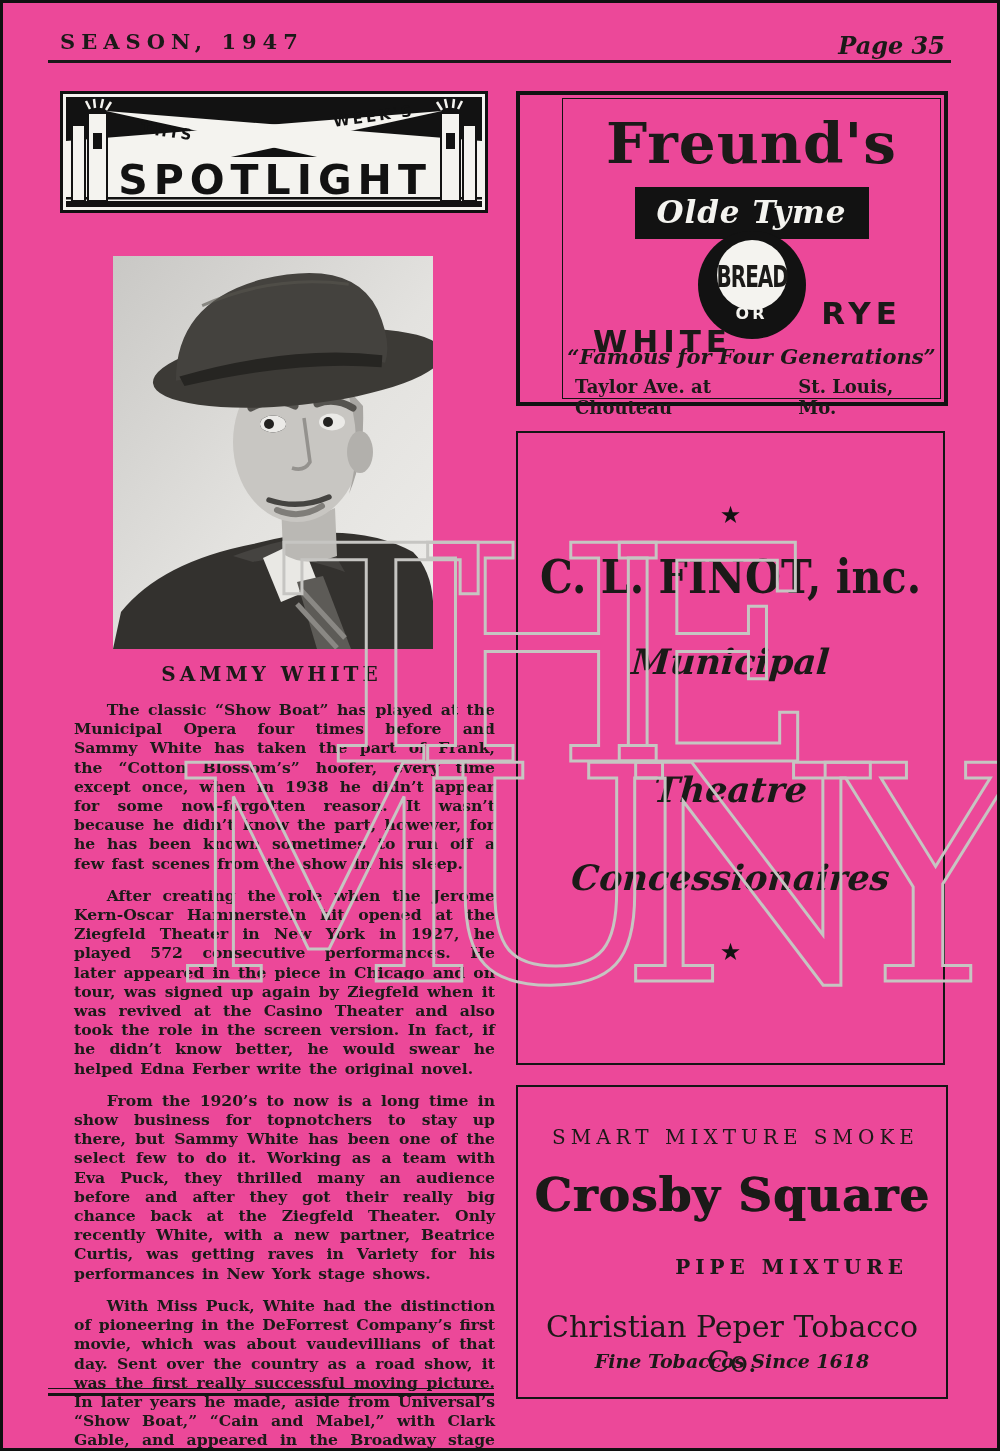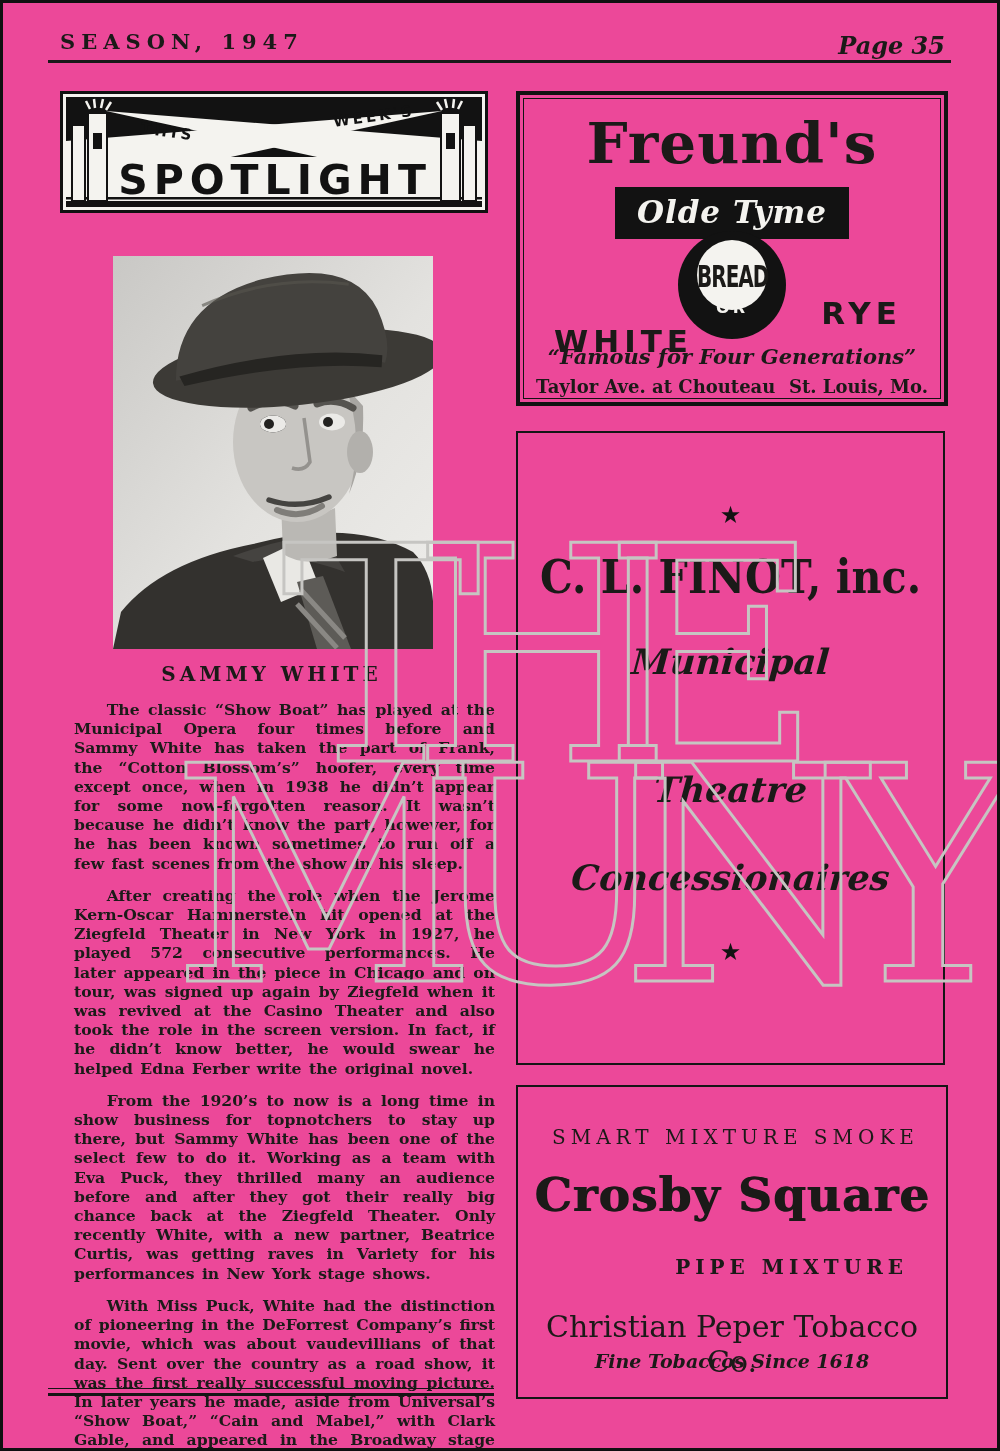--- a/index.html
+++ b/index.html
@@ -21,35 +21,35 @@
   
   .caption{position:absolute;left:45px;top:659px;width:447px;text-align:center;
     font-size:20px;font-weight:bold;letter-spacing:4px;}
   .article{position:absolute;left:55px;top:697px;width:437px;}
   .article p{margin:0 0 13px 16px;font-size:15.6px;line-height:19.2px;font-weight:bold;
     text-align:justify;text-indent:2.1em;word-spacing:2px;color:#1c1b19;}
   .col-rule{position:absolute;left:45px;top:1385px;width:446px;height:4px;
     border-top:1px solid #151515;border-bottom:3px solid #151515;}
   
   .ad{position:absolute;box-sizing:border-box;background:transparent;}
-  .ad-freunds{left:513px;top:88px;width:432px;height:315px;border:4px solid #121212;}
+  .ad-freunds{left:513px;top:88px;width:432px;height:315px;border:4px solid #121212;padding-left:39px;}
   .freunds-in{position:relative;width:100%;height:100%;box-sizing:border-box;border:1px solid #121212;margin:0;}
   .freunds-in{outline:1px solid #121212;outline-offset:-4px;border:none;}
   .f-brand{position:absolute;top:14px;left:0;right:0;text-align:center;
     font-size:58px;font-weight:bold;letter-spacing:1px;transform:scaleY(.98);}
   .f-bar{position:absolute;top:92px;left:50%;transform:translateX(-50%);width:234px;height:52px;
     background:#121212;color:#f4f3ef;text-align:center;line-height:50px;
     font-size:31px;font-weight:bold;font-style:italic;letter-spacing:1px;}
   .f-circle{position:absolute;top:136px;left:50%;transform:translateX(-50%);
     width:108px;height:108px;border-radius:50%;background:#121212;}
   .f-bread{position:absolute;top:9px;left:50%;transform:translateX(-50%);
     width:70px;height:70px;border-radius:50%;background:#f4f3ef;text-align:center;}
   .f-bread span{display:inline-block;margin-top:24px;font-size:20px;font-weight:bold;
     letter-spacing:-1px;transform:scaleY(1.5);font-family:"DejaVu Sans",sans-serif;}
-  .f-or{position:absolute;bottom:22px;left:0;right:0;text-align:center;color:#f4f3ef;
+  .f-or{position:absolute;bottom:16px;left:0;right:0;text-align:center;color:#f4f3ef;
     font-size:16px;font-weight:bold;letter-spacing:3px;font-family:"DejaVu Sans",sans-serif;}
   .f-white{position:absolute;top:200px;left:34px;font-size:31px;font-weight:bold;
     letter-spacing:5px;font-family:"DejaVu Sans",sans-serif;margin-top:28px;}
   .f-rye{position:absolute;top:200px;right:42px;font-size:31px;font-weight:bold;
     letter-spacing:5px;font-family:"DejaVu Sans",sans-serif;}
   .f-tagline{position:absolute;top:249px;left:0;right:0;text-align:center;
     font-size:21px;font-weight:bold;font-style:italic;}
   .f-addr{position:absolute;top:281px;left:16px;right:16px;display:flex;
     justify-content:space-between;font-size:18px;font-weight:bold;}
   

